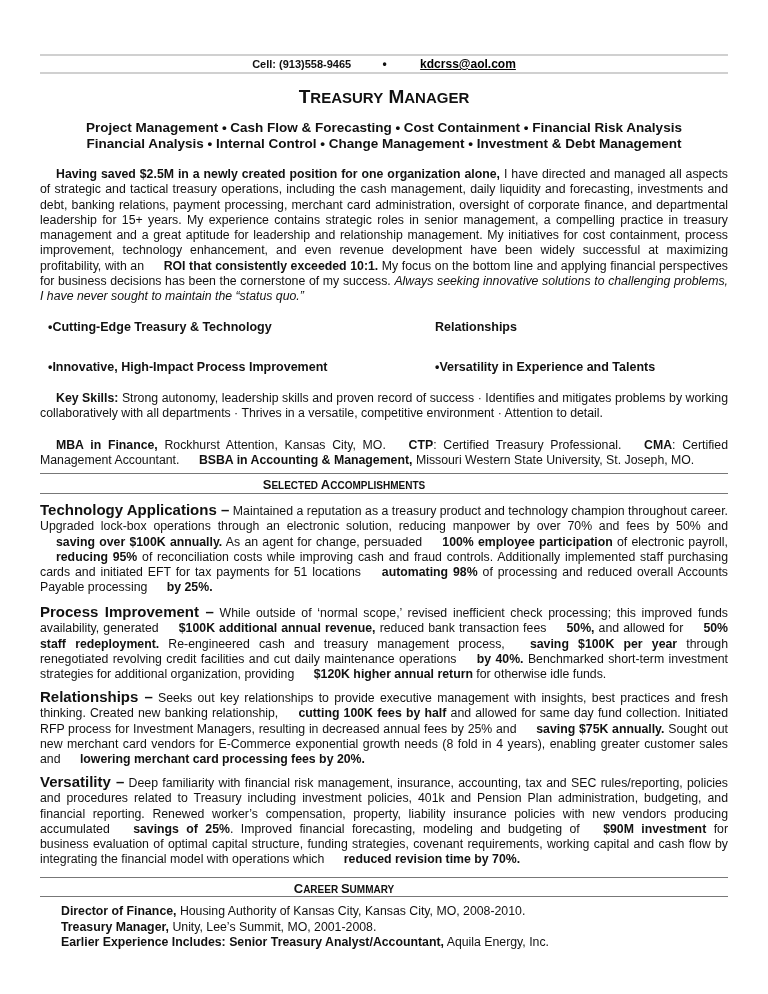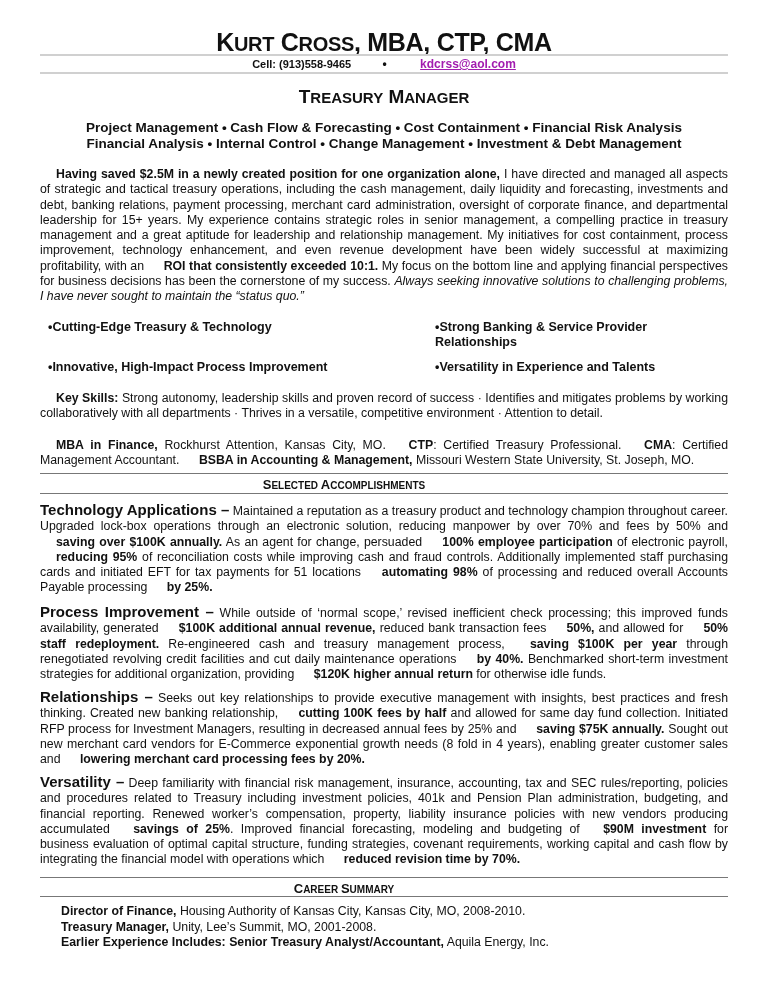--- a/index.html
+++ b/index.html
@@ -4,21 +4,21 @@
 <style>
   html, body { margin:0; padding:0; background:#ffffff; }
   body { width:768px; height:994px; overflow:hidden; font-family:"Liberation Sans", sans-serif; color:#111; }
   .page { position:relative; width:768px; height:994px; }
   .hdr-name { position:absolute; top:28px; left:0; width:768px; text-align:center; font-size:25px; font-weight:bold; letter-spacing:-0.3px; font-stretch:condensed; }
   .sc { font-variant:small-caps; }
   .rule-gray { position:absolute; left:40px; width:688px; height:2px; background:#d0d0d0; }
   .contact { position:absolute; top:57px; left:0; width:768px; text-align:center; font-size:12px; font-weight:bold; }
   .contact .cell { display:inline-block; margin-right:28px; font-size:11px; }
   .contact .dot { display:inline-block; margin-right:30px; }
-  .contact a { color:#a21caf; font-size:12px; }
+  .contact a { color:#000000; font-size:12px; }
   .title { position:absolute; top:86px; left:0; width:768px; text-align:center; font-size:19px; font-weight:bold; }
   .keywords { position:absolute; top:120px; left:0; width:768px; text-align:center; font-size:13.5px; font-weight:bold; line-height:16px; }
   .para { position:absolute; left:40px; width:688px; font-size:12.3px; line-height:15.3px; text-align:justify; }
   .para b { font-weight:bold;padding-left:16px; }
   .intro { top:167px; }
   .highlights { position:absolute; top:320px; left:48px; width:680px; font-size:12.5px; font-weight:bold; line-height:15px; }
   .hl { position:absolute; }
   .skills { top:391px; font-size:12.3px; }
   .edu { top:438px; font-size:12.3px; }
   .rule-dark { position:absolute; left:40px; width:688px; height:1px; background:#777; }
@@ -26,24 +26,20 @@
   .acc { font-size:12.3px; line-height:15.3px; }
   .acc .lead { font-size:15px; font-weight:bold; }
   .career { position:absolute; top:904px; left:40px; width:688px; font-size:12.3px; line-height:15.5px; }
   .career div { white-space:nowrap;padding-left:21px; }
 </style>
 </head>
 <body>
 
 <div class="page">
 
-  <div class="hdr-name">
-    <span>K</span><span class="sc" style="font-size:20px;text-transform:uppercase">urt</span>
-    <span>C</span><span class="sc" style="font-size:20px;text-transform:uppercase">ross</span><span>, MBA, CTP, CMA</span>
-  </div>
 
   <div class="rule-gray" style="top:54px"></div>
 
   <div class="contact">
     <span class="cell"><span>Cell:</span> <span>(913)558-9465</span></span>
     <span class="dot">•</span>
     <a href="#">kdcrss@aol.com</a>
   </div>
 
   <div class="rule-gray" style="top:72px"></div>
@@ -60,21 +56,20 @@
 
   <div class="para intro">
     <b>Having saved $2.5M in a newly created position for one organization alone,</b><span> I have directed and managed all aspects of strategic and tactical treasury operations, including the cash management, daily liquidity and forecasting, investments and debt, banking relations, payment processing, merchant card administration, oversight of corporate finance, and departmental leadership for 15+ years. My experience contains strategic roles in senior management, a compelling practice in treasury management and a great aptitude for leadership and relationship management. My initiatives for cost containment, process improvement, technology enhancement, and even revenue development have been widely successful at maximizing profitability, with an </span><b>ROI that consistently exceeded 10:1.</b><span> My focus on the bottom line and applying financial perspectives for business decisions has been the cornerstone of my success. </span><i>Always seeking innovative solutions to challenging problems, I have never sought to maintain the “status quo.”</i>
   </div>
 
   <div class="highlights">
     <div class="hl" style="top:0;left:0">
       <div>•Cutting-Edge Treasury &amp; Technology</div>
     </div>
     <div class="hl" style="top:0;left:387px">
-      <div>•Strong Banking &amp; Service Provider</div>
         <div>Relationships</div>
     </div>
     <div class="hl" style="top:40px;left:0">
       <div>•Innovative, High-Impact Process Improvement</div>
     </div>
     <div class="hl" style="top:40px;left:387px">
       <div>•Versatility in Experience and Talents</div>
     </div>
   </div>
 

